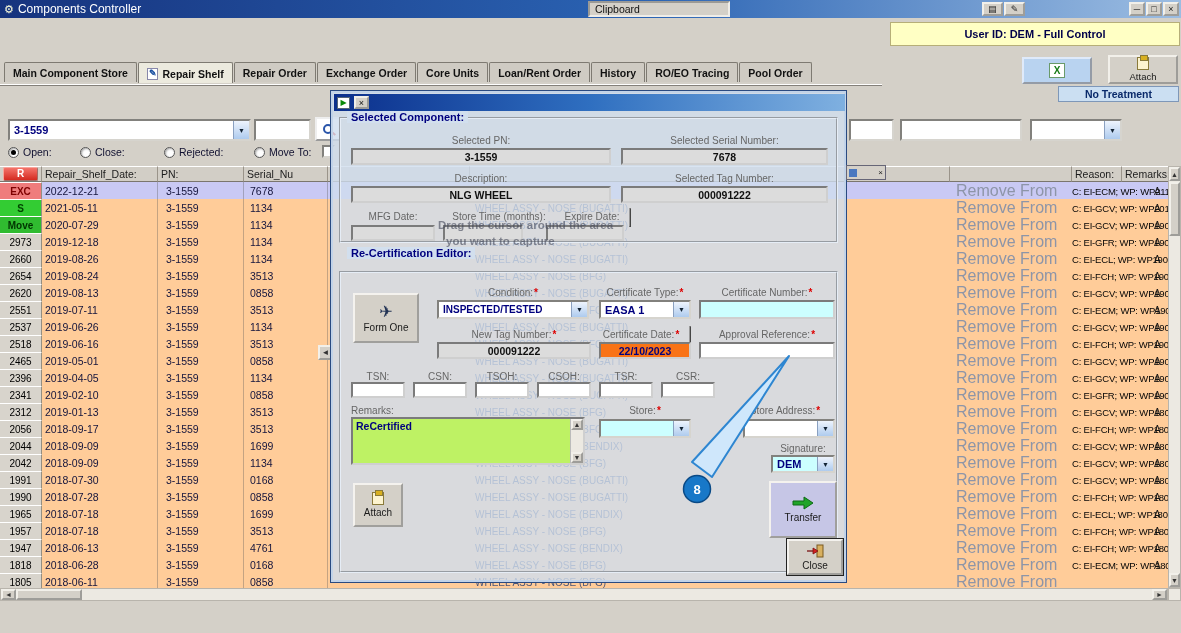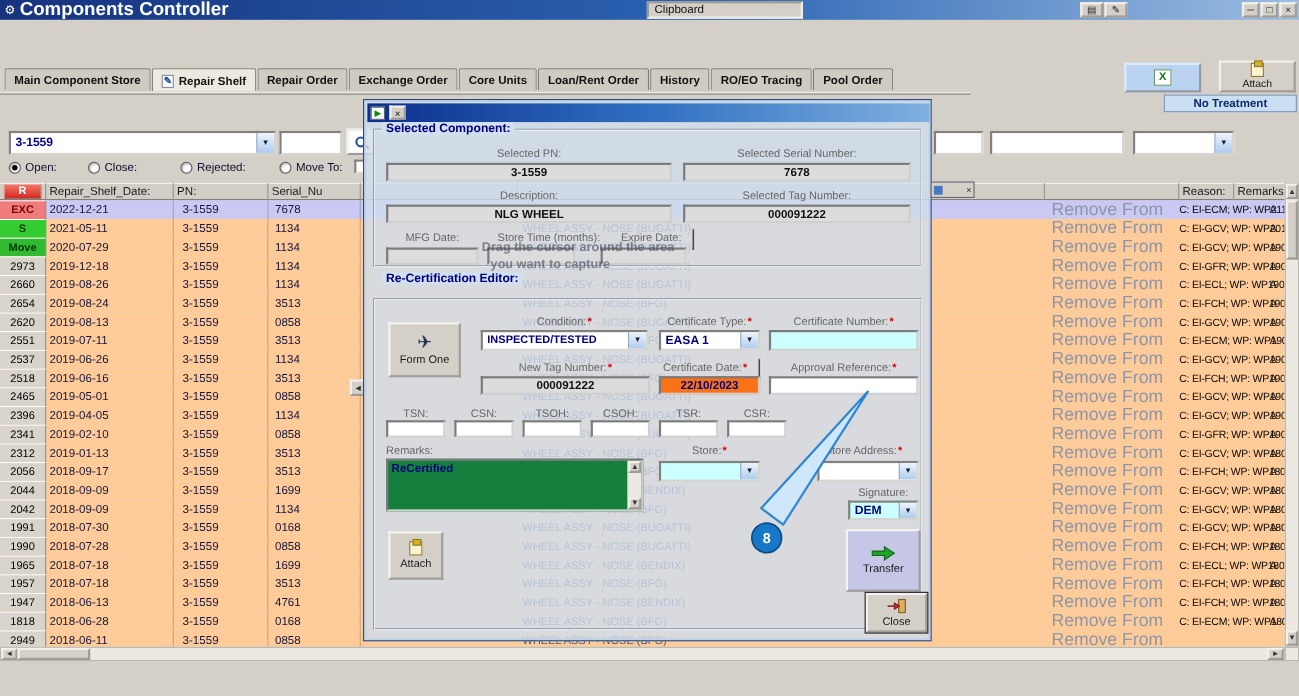--- a/index.html
+++ b/index.html
@@ -5,21 +5,21 @@
   *{margin:0;padding:0;box-sizing:border-box}
   html,body{background:#9a9a9a}
   #screen{position:relative;width:1181px;height:633px;background:#d4d0c8;
     font-family:"Liberation Sans",sans-serif;overflow:hidden;user-select:none}
   .a{position:absolute}
   
   .titlebar{left:0;top:0;width:1181px;height:18px;
     background:linear-gradient(90deg,#16337e 0%,#2b64b4 55%,#9cbde2 100%);
     display:flex;align-items:center;padding:0 4px;gap:4px}
   .appico{color:#ffd;font-size:11px}
-  .ttext{color:#fff;font-weight:bold;font-size:17px}
+  .ttext{color:#fff;font-weight:normal;font-size:12px}
   .clip{background:#d4d0c8;border:2px inset #efede8;font-size:10.5px;color:#111;
     display:flex;align-items:center;padding:0 5px}
   .tbtn{background:#d4d0c8;border:2px outset #f2f0ea;display:flex;align-items:center;
     justify-content:center;font-size:9px;color:#222;line-height:1}
   
   .banner{background:#ffffc4;border:1px solid #b6ae78;color:#00004a;font-weight:bold;
     font-size:11px;display:flex;align-items:center;justify-content:center}
   .excelbtn{background:#b9d3f0;border:2px outset #dfeafa;display:flex;align-items:center;justify-content:center}
   .excelico{width:16px;height:15px;background:#fff;border:1px solid #6a9a6a;color:#157a15;
     font-weight:bold;font-size:10px;display:flex;align-items:center;justify-content:center}
@@ -113,21 +113,21 @@
   .cal{width:16px;height:15px;background:#fff;border:1px outset #999;position:relative}
   .cal::before{content:'';position:absolute;top:1px;left:1px;right:1px;height:4px;background:#c33}
   .cal::after{content:'';position:absolute;left:2px;right:2px;top:7px;height:6px;
     background:repeating-linear-gradient(90deg,#9ab 0 1px,transparent 1px 3px),
                repeating-linear-gradient(0deg,#9ab 0 1px,transparent 1px 3px)}
   .b3{background:#d4d0c8;border:2px outset #f4f2ee;display:flex;flex-direction:column;
     align-items:center;justify-content:center;font-size:10px;color:#1a1a1a;gap:2px}
   .b3.transfer{background:#c6c6e6}
   .b3.focusd{outline:1px solid #222;outline-offset:0}
   .planeico{font-size:16px;color:#223355;line-height:1}
-  .rembox{background:#15803d;border:2px inset #cfcfcf;display:flex}
+  .rembox{background:#bef264;border:2px inset #cfcfcf;display:flex}
   .remtext{flex:1;font-size:10.5px;font-weight:bold;color:#00007e;padding:1px 3px}
   .remsb{width:13px;background:#ece9e2;border-left:1px solid #bbb;display:flex;
     flex-direction:column;justify-content:space-between}
   .remsb .sbb{height:11px}
   
   #callout{left:0;top:0;z-index:30;pointer-events:none}
   .ghost{z-index:40;font-weight:bold;font-size:11.5px;color:rgba(70,75,92,.62);white-space:nowrap}
   .miniwidget{background:#d4d0c8;border:1px solid #667;display:flex;align-items:center;
     justify-content:space-between;padding:0 2px;z-index:12}
   .miniwidget .sq{width:8px;height:8px;background:#4a78c0}
@@ -152,20 +152,21 @@
   <div class="a tbtn" style="left:1129px;top:2px;width:16px;height:14px">
     <span>─</span>
     </div>
   <div class="a tbtn" style="left:1146px;top:2px;width:16px;height:14px">
     <span>□</span>
     </div>
   <div class="a tbtn" style="left:1163px;top:2px;width:16px;height:14px">
     <span>×</span>
     </div>
 
+  <div class="a banner" style="left:890px;top:22px;width:290px;height:24px">User ID: DEM - Full Control</div>
 
   <div class="a tabs" style="left:4px;top:62px;height:23px">
     <div class="tab">Main Component Store</div>
     <div class="tab active">
       <span class="tabico">✎</span>
       <span>Repair Shelf</span>
     </div>
     <div class="tab">Repair Order</div>
     <div class="tab">Exchange Order</div>
     <div class="tab">Core Units</div>
@@ -472,21 +473,21 @@
           <div class="g-cell c-date">2018-06-28</div>
           <div class="g-cell c-pn">3-1559</div>
           <div class="g-cell c-serial">0168</div>
           <div class="g-cell c-gap"></div>
           <div class="g-cell c-desc">WHEEL ASSY - NOSE (BFG)</div>
           <div class="g-cell c-remove">Remove From</div>
           <div class="g-cell c-reason">C: EI-ECM; WP: WP180101-ECM</div>
           <div class="g-cell c-remarks">A</div>
         </div>
         <div class="g-row">
-          <div class="g-cell c-status s-num">2949</div>
+          <div class="g-cell c-status s-num">1805</div>
           <div class="g-cell c-date">2018-06-11</div>
           <div class="g-cell c-pn">3-1559</div>
           <div class="g-cell c-serial">0858</div>
           <div class="g-cell c-gap"></div>
           <div class="g-cell c-desc">WHEEL ASSY - NOSE (BFG)</div>
           <div class="g-cell c-remove">Remove From</div>
           <div class="g-cell c-reason"></div>
           <div class="g-cell c-remarks"></div>
         </div>
       </div>

